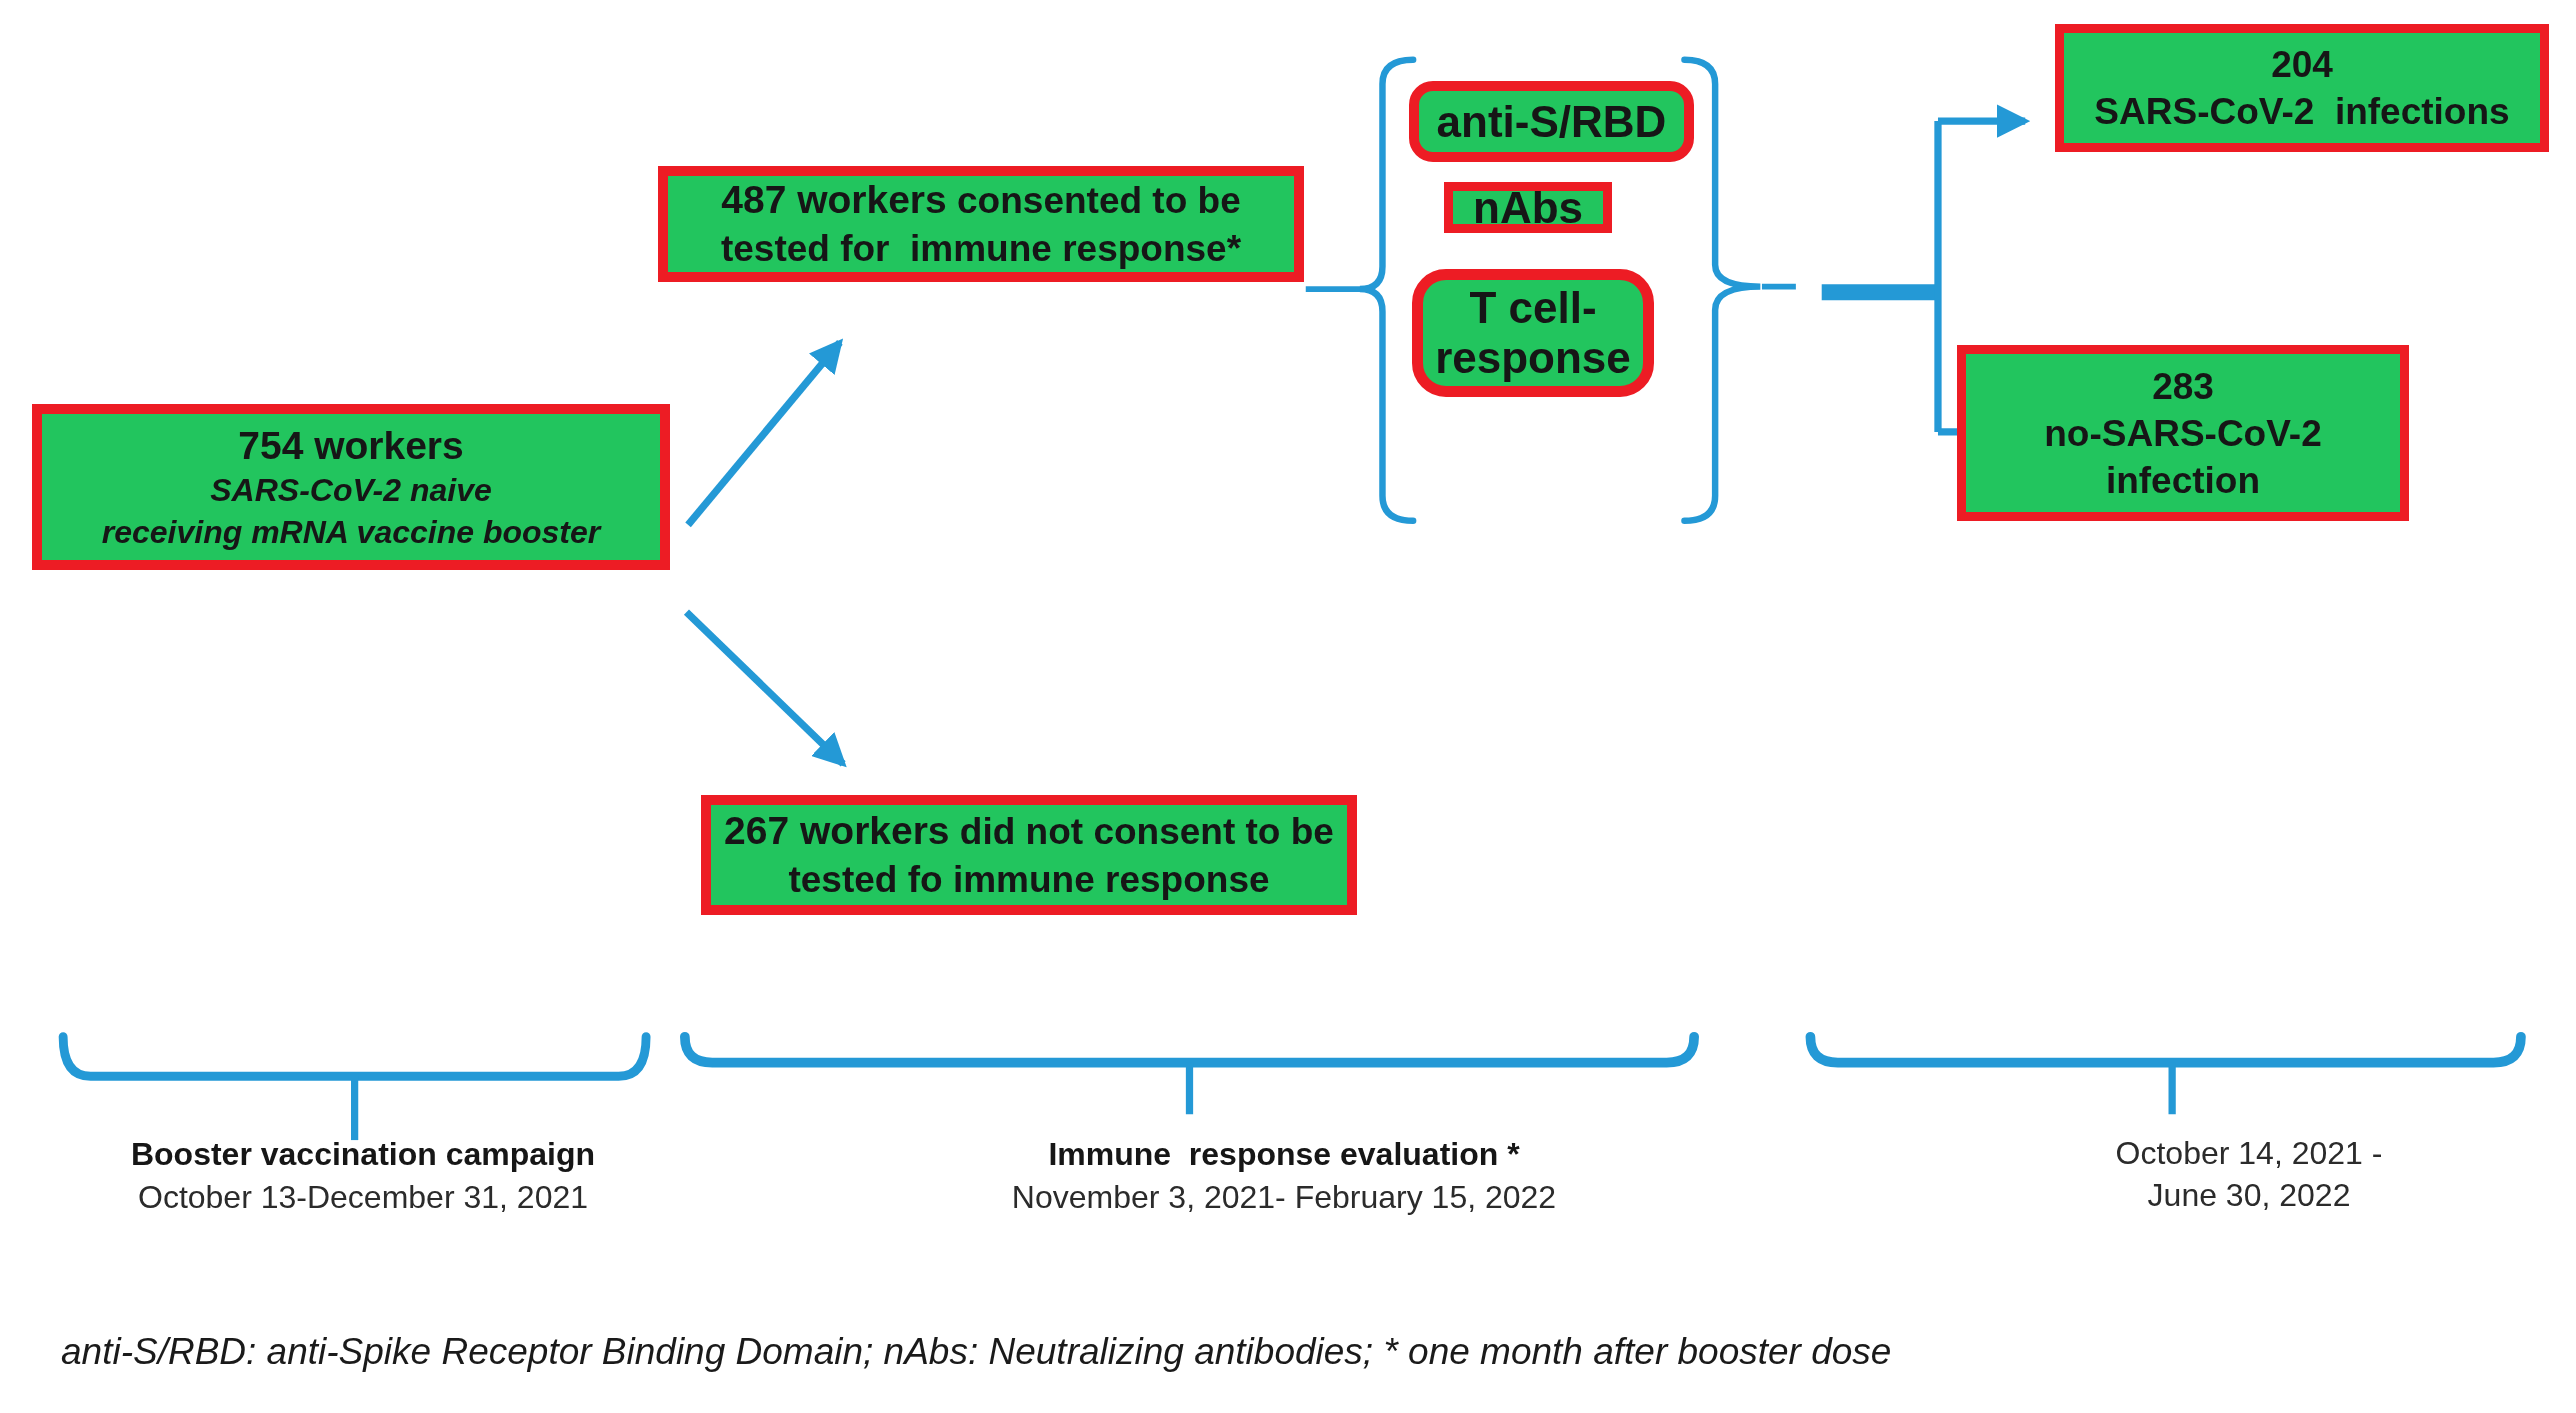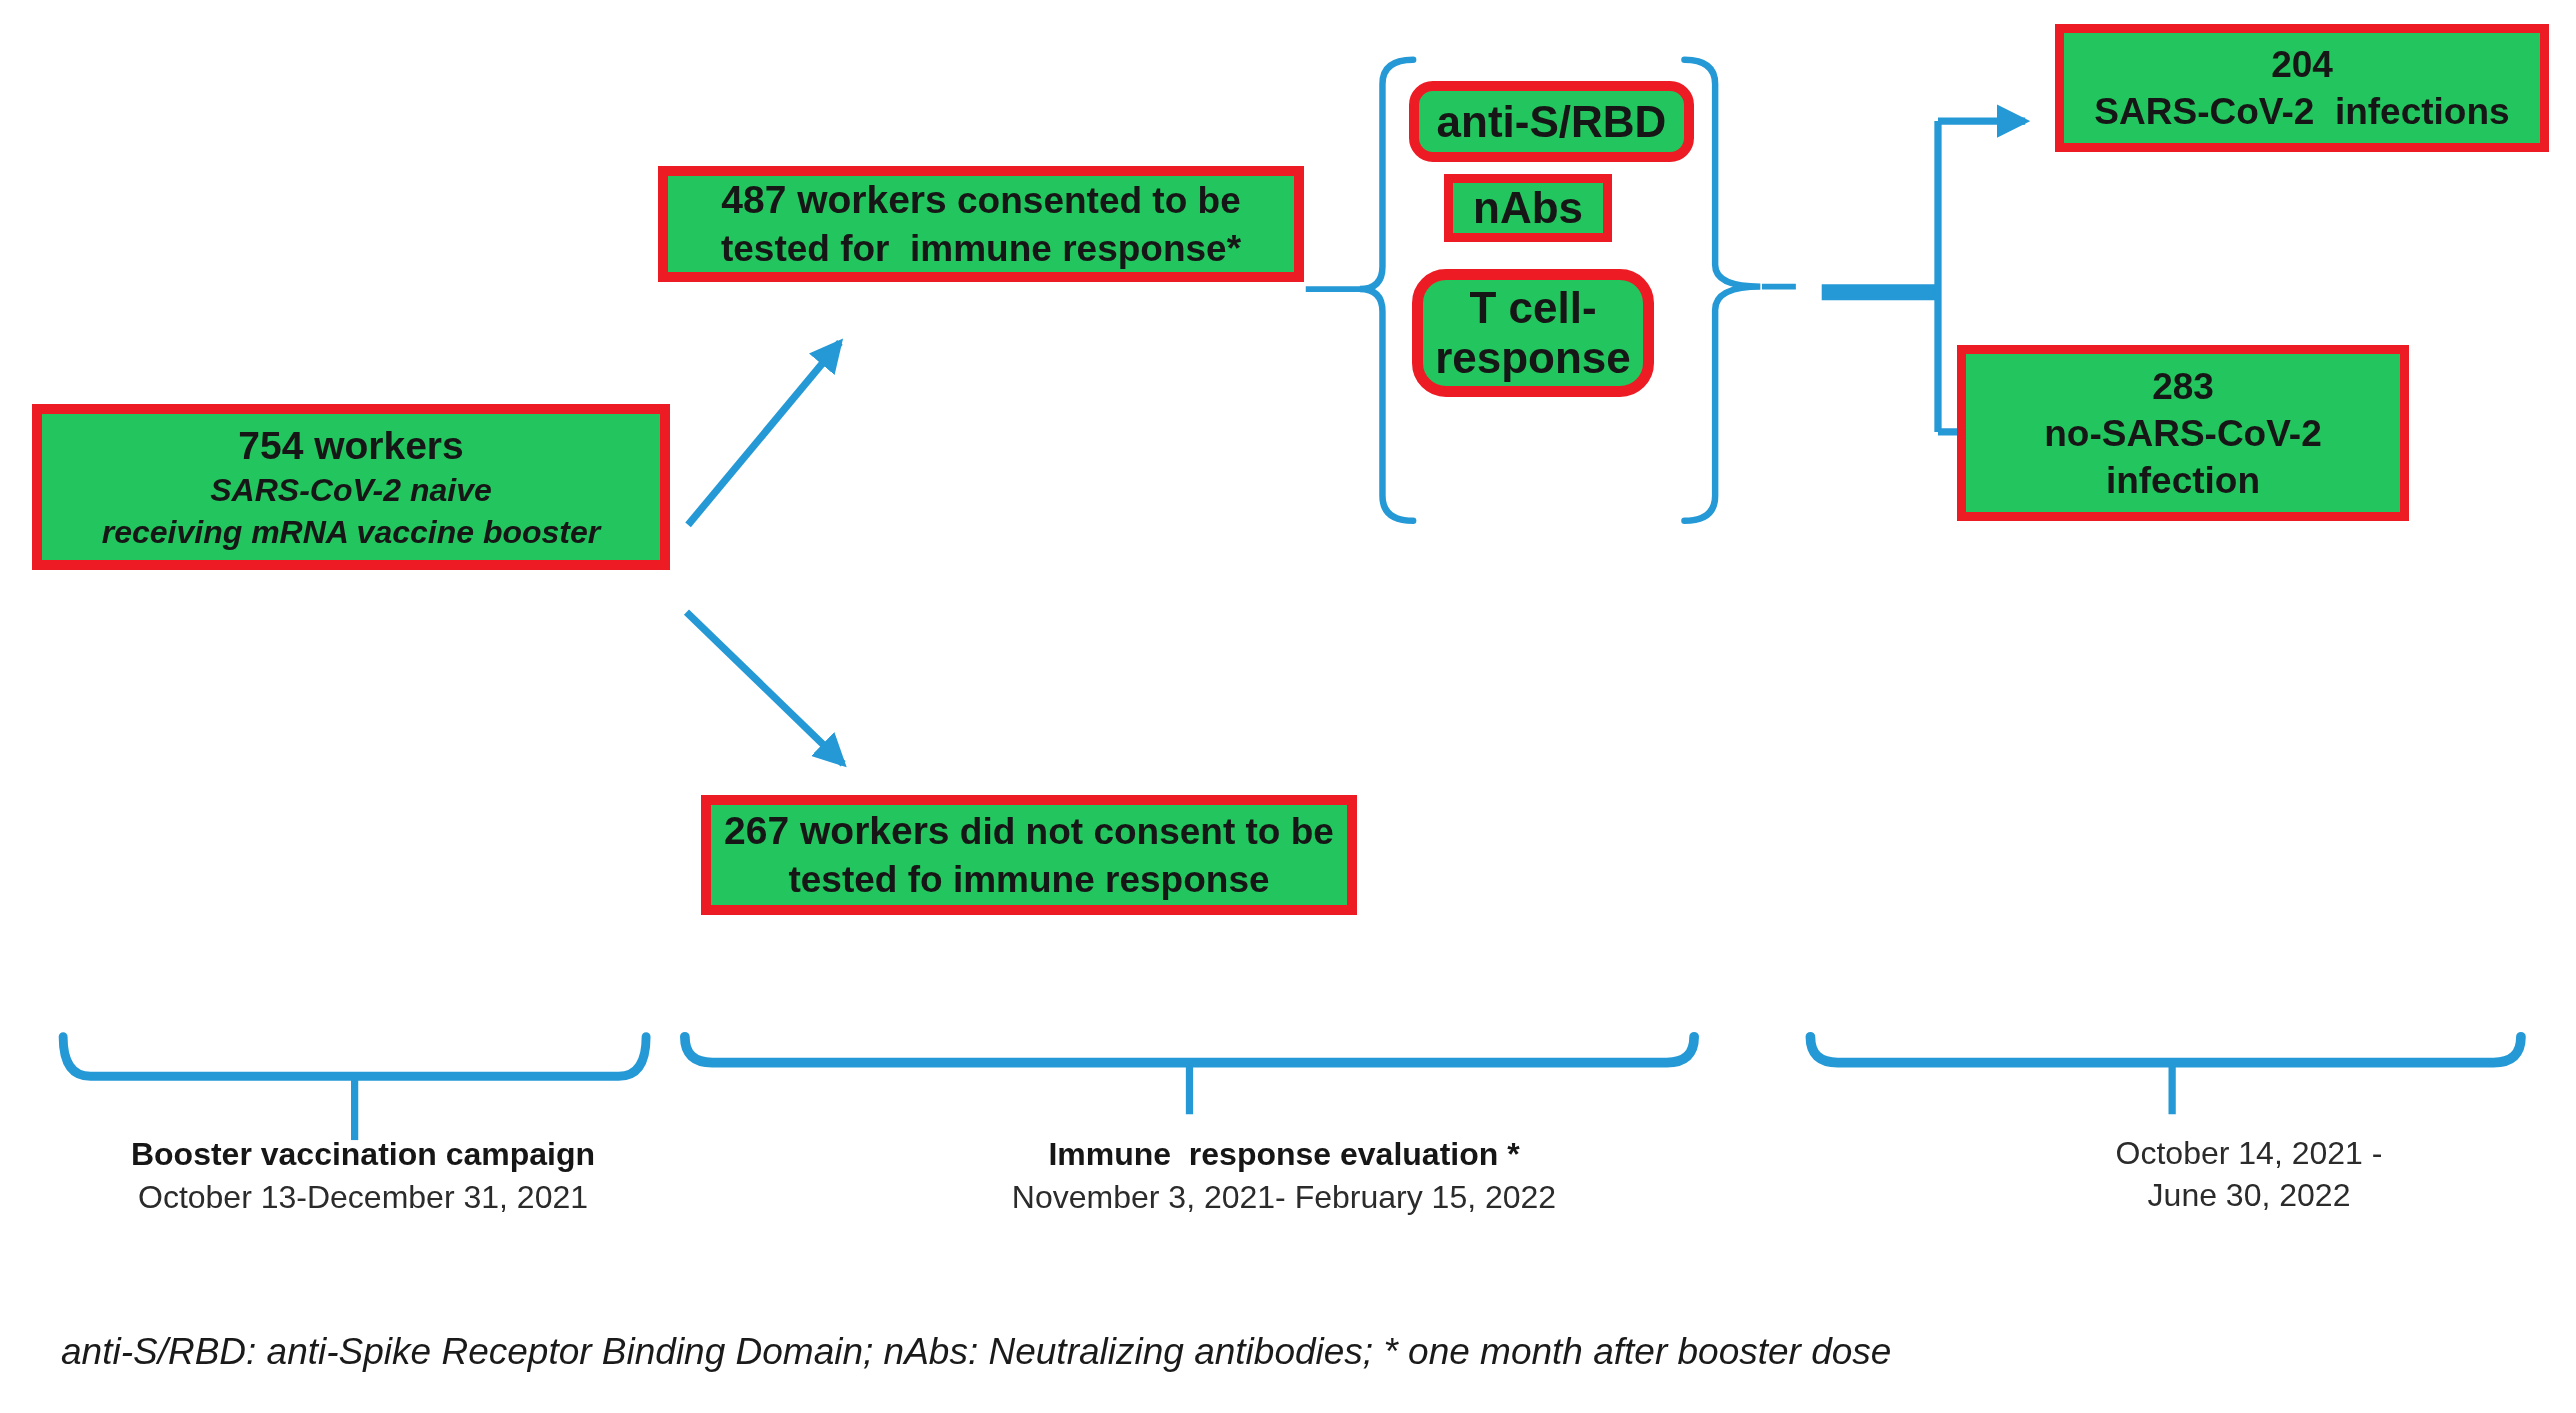--- a/index.html
+++ b/index.html
@@ -23,21 +23,21 @@
   .box-enrolled{left:32px;top:404px;width:638px;height:166px;}
   .box-enrolled .l1{font-size:39px;font-weight:700;line-height:47px;}
   .box-enrolled .l2{font-size:32px;font-weight:700;line-height:42px;font-style:italic;}
   
   .box-consented{left:658px;top:166px;width:646px;height:116px;}
   .box-notconsented{left:701px;top:795px;width:656px;height:120px;}
   .consent-line{font-size:37px;line-height:48px;font-weight:600;}
   .consent-line .num{font-weight:800;font-size:39px;}
   
   .box-assay1{left:1409px;top:81px;width:285px;height:81px;border-width:10.5px;border-radius:24px;}
-  .box-assay2{left:1444px;top:174px;width:168px;height:68px;border-width:9.7px;}
+  .box-assay2{left:1444px;top:182px;width:168px;height:51px;border-width:9.7px;}
   .box-assay3{left:1412px;top:269px;width:242px;height:128px;border-width:11.3px;border-radius:34px;}
   .assay-txt{font-size:44px;font-weight:700;line-height:50px;}
   
   .box-infected{left:2055px;top:24px;width:494px;height:128px;border-width:9.7px;}
   .box-notinfected{left:1957px;top:345px;width:452px;height:176px;border-width:9.7px;}
   .outcome-txt{font-size:37px;font-weight:700;line-height:47px;}
   
   .tl-label{
     position:absolute;top:1132px;transform:translateX(-50%);
     text-align:center;

